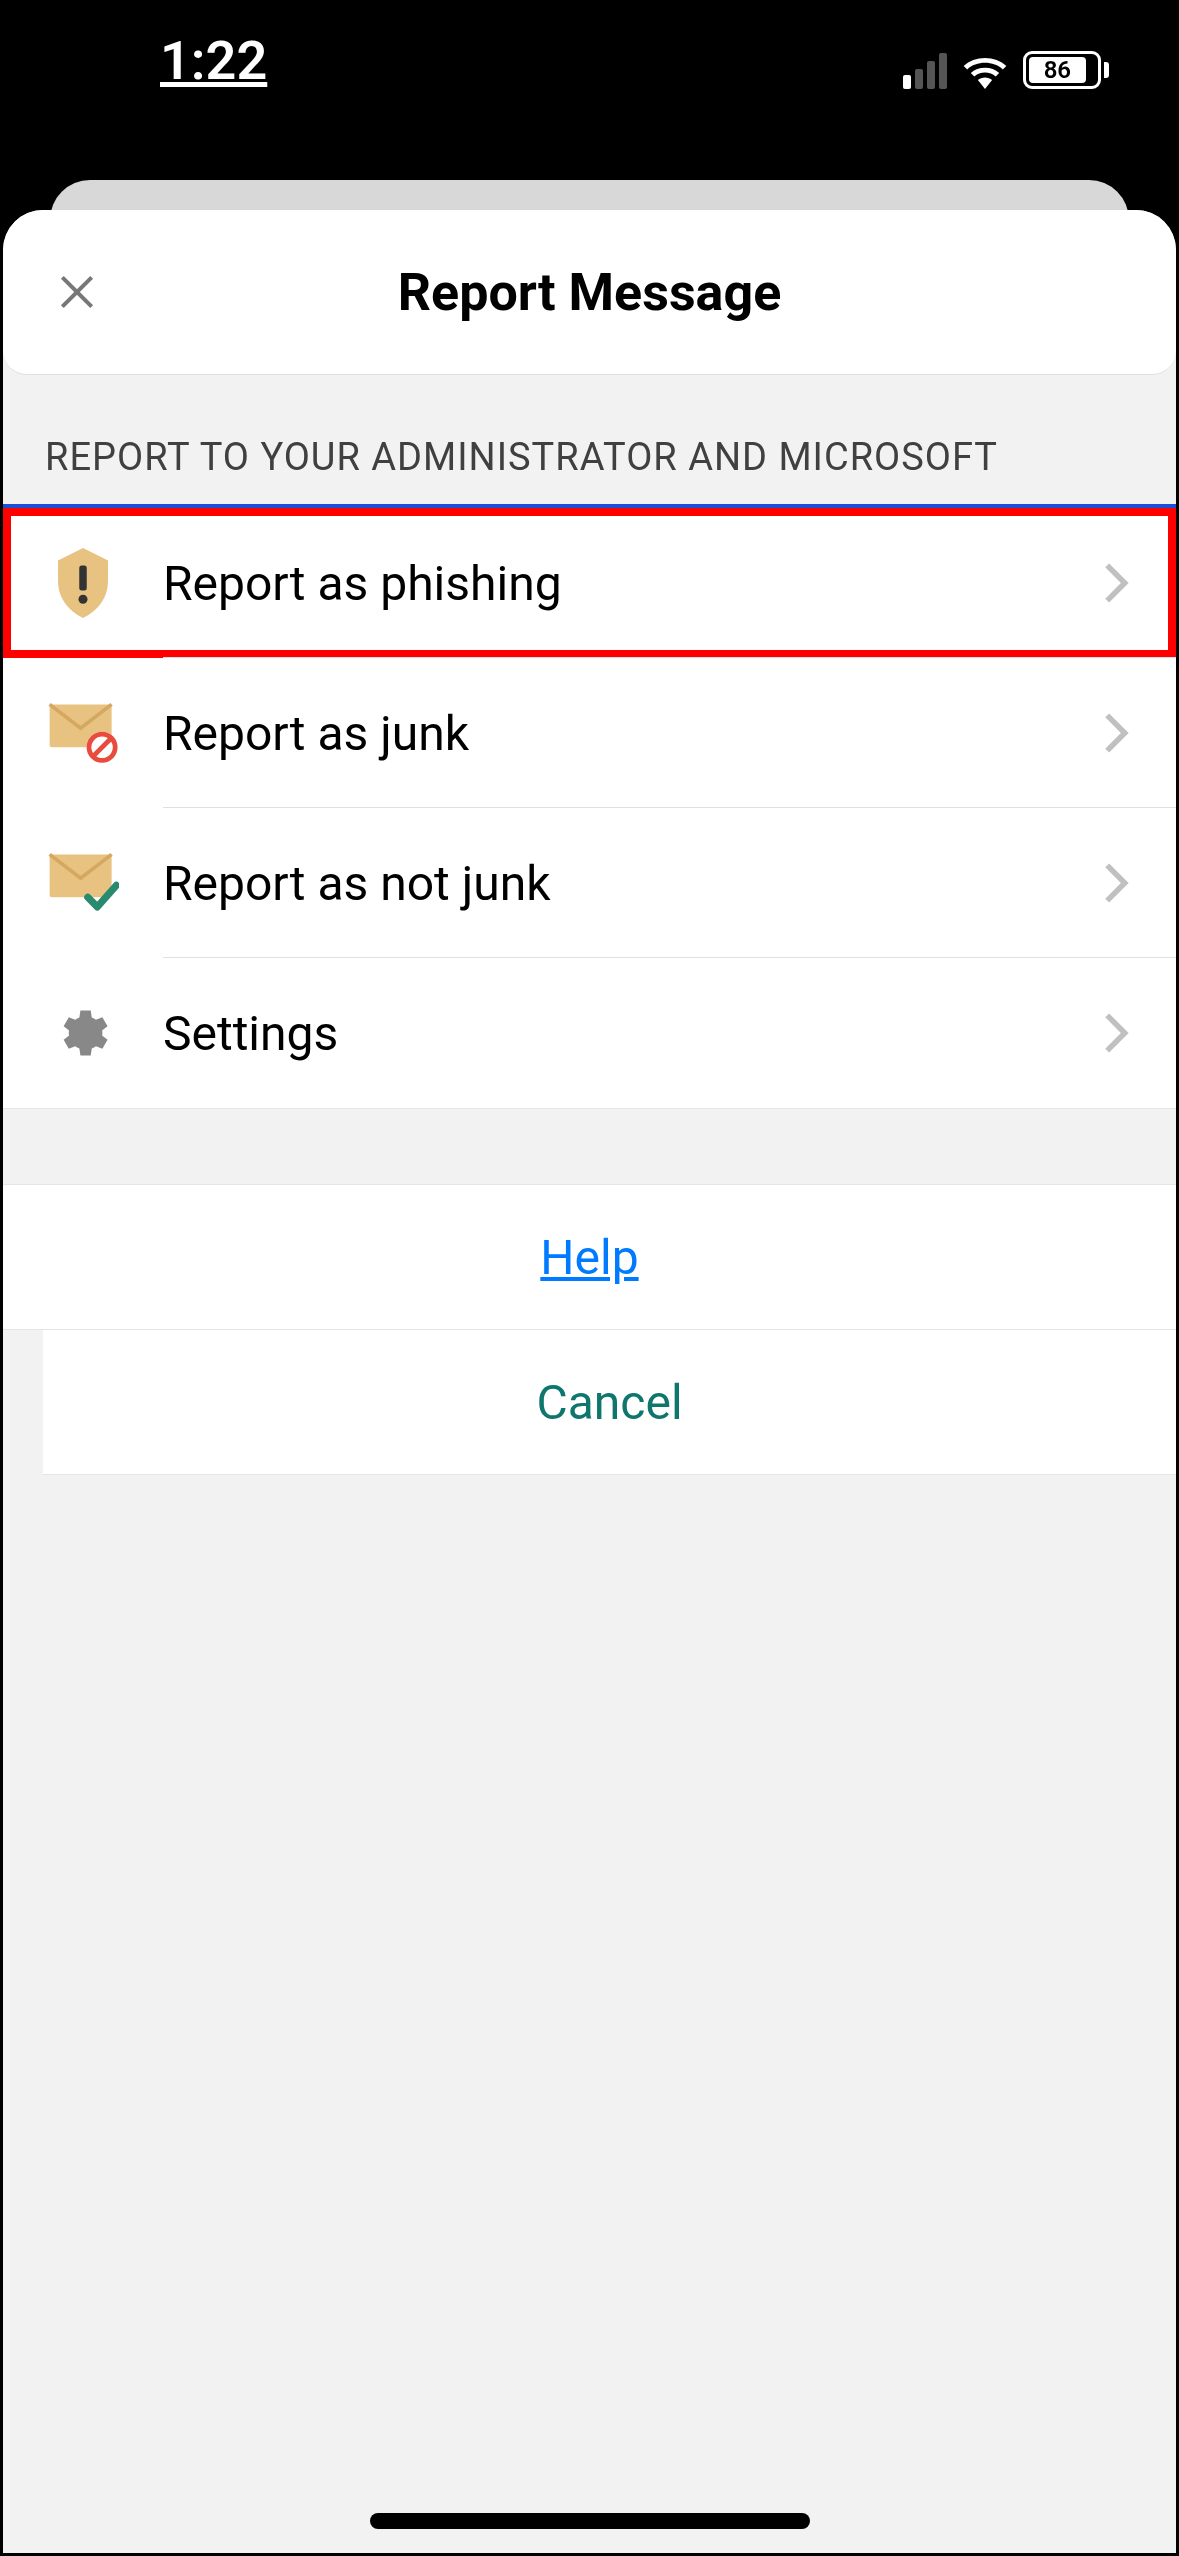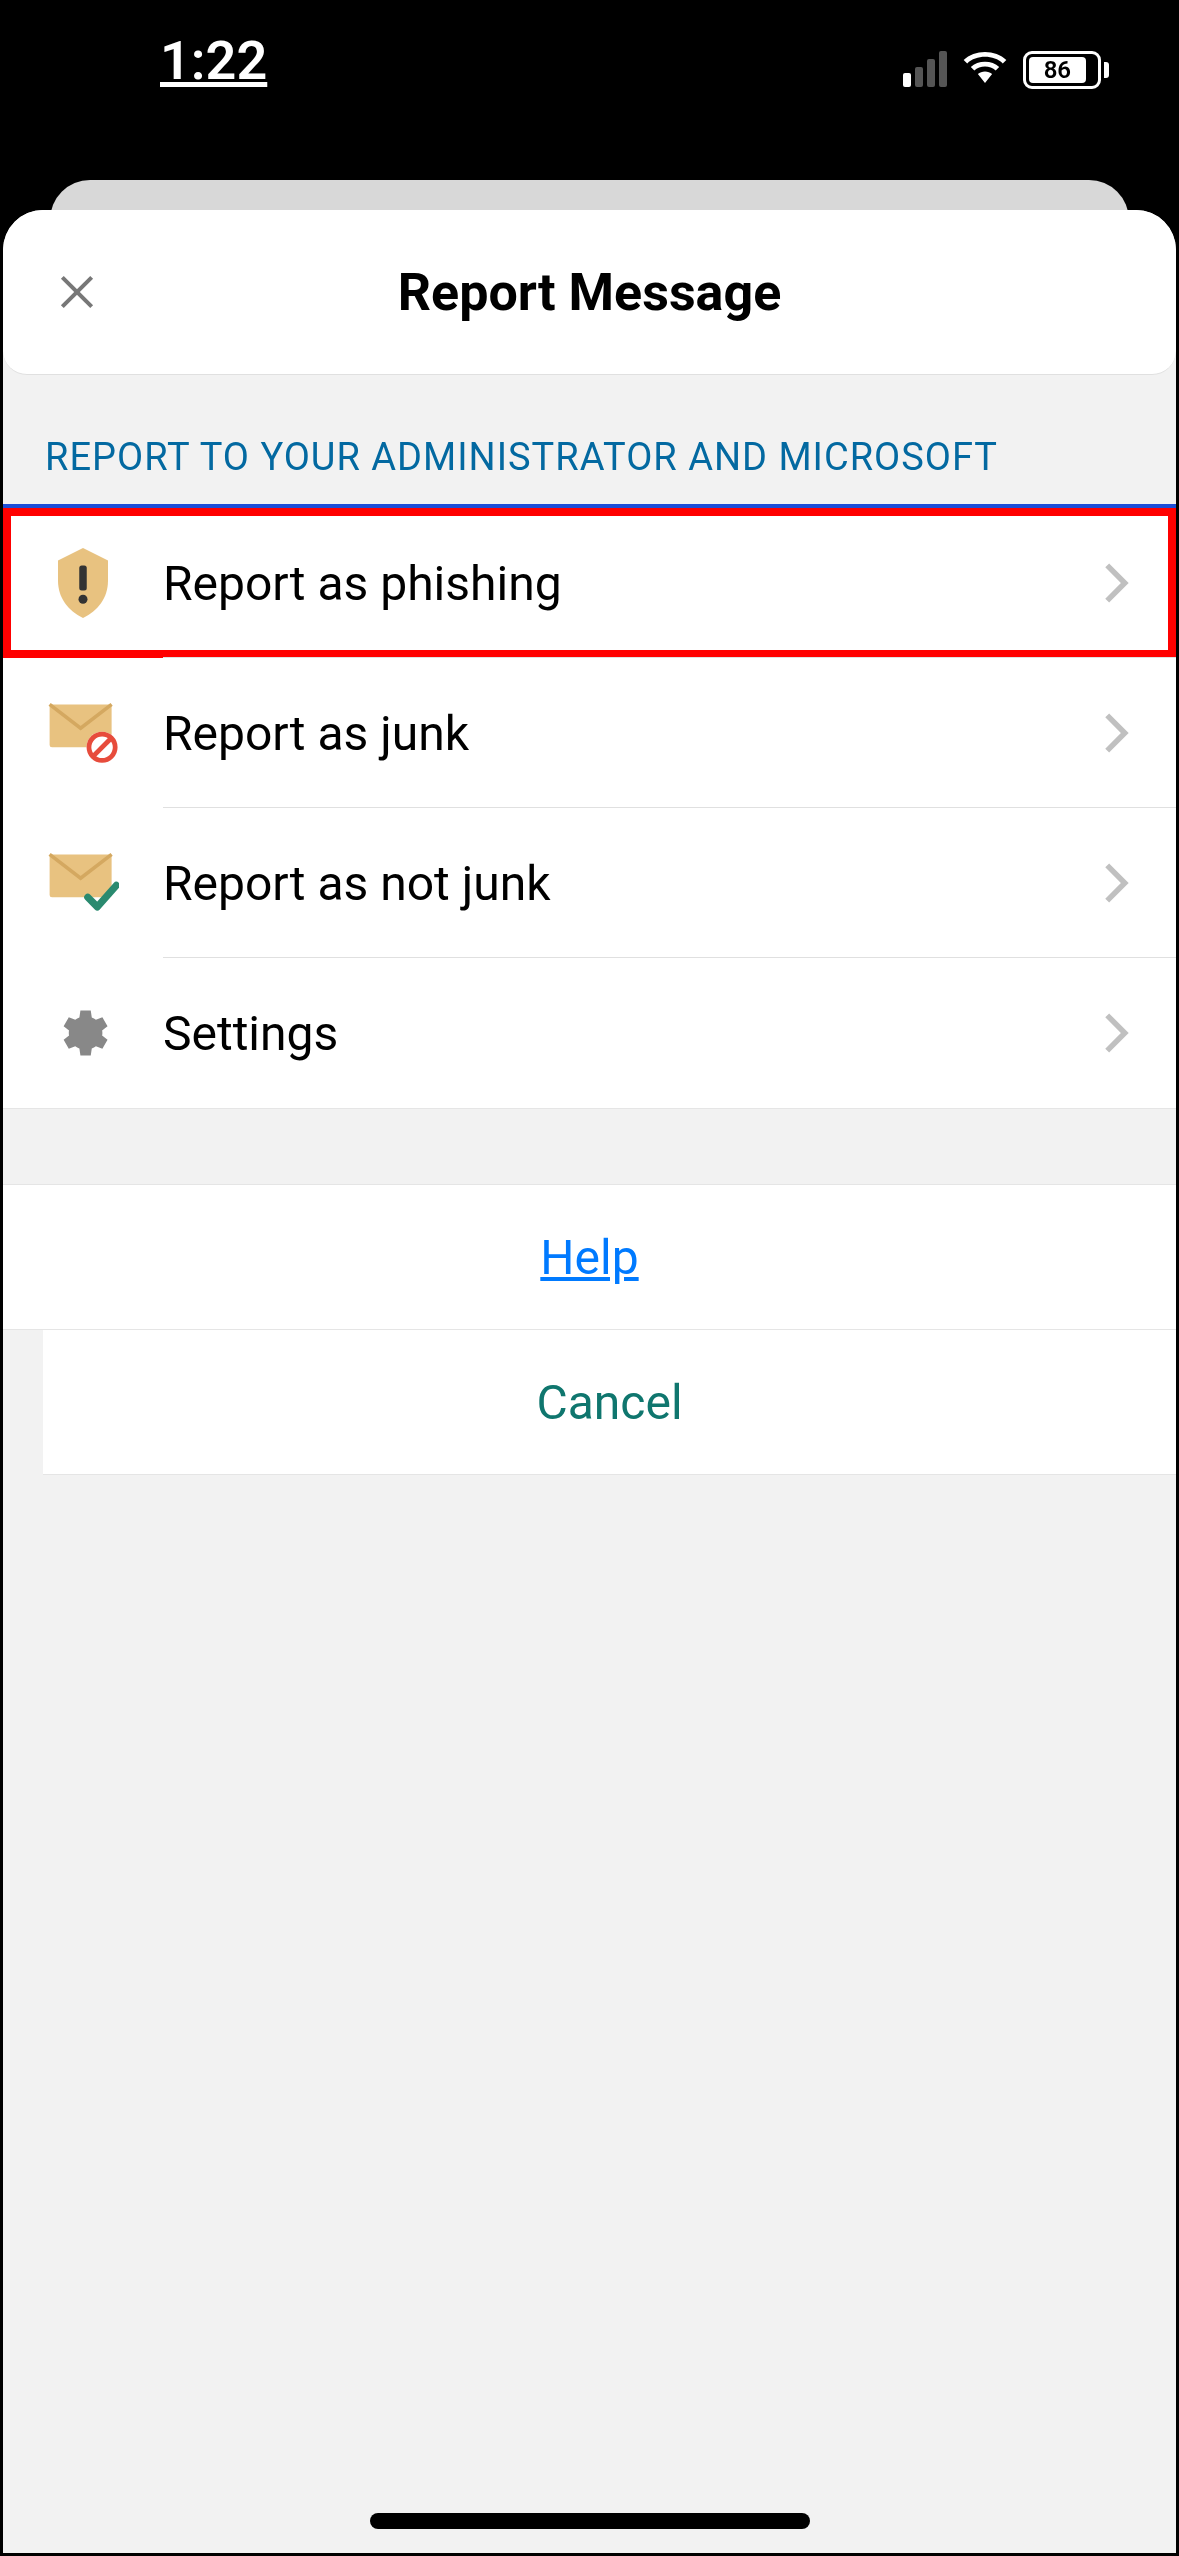--- a/index.html
+++ b/index.html
@@ -27,21 +27,21 @@
     }
     
     .status-time {
       font-size: 54px;
       font-weight: 600;
       text-decoration: underline;
     }
     
     .status-right {
       display: flex;
-      align-items: flex-start;
+      align-items: flex-end;
       gap: 16px;
       margin-top: 20px;
     }
     
     .signal-bars {
       display: flex;
       align-items: flex-end;
       gap: 4px;
       height: 36px;
     }
@@ -146,21 +146,21 @@
       text-align: center;
       font-size: 52px;
       font-weight: 700;
       color: #000;
     }
     
     .section-header {
       padding: 60px 42px 25px 42px;
       font-size: 38px;
       letter-spacing: 1px;
-      color: #0369a1;
+      color: #404040;
       text-transform: uppercase;
     }
     
     .list-group {
       background: #fff;
       border-top: 4px solid #1d4ed8;
       border-bottom: 1px solid #e5e5e5;
     }
     
     .list-item {

